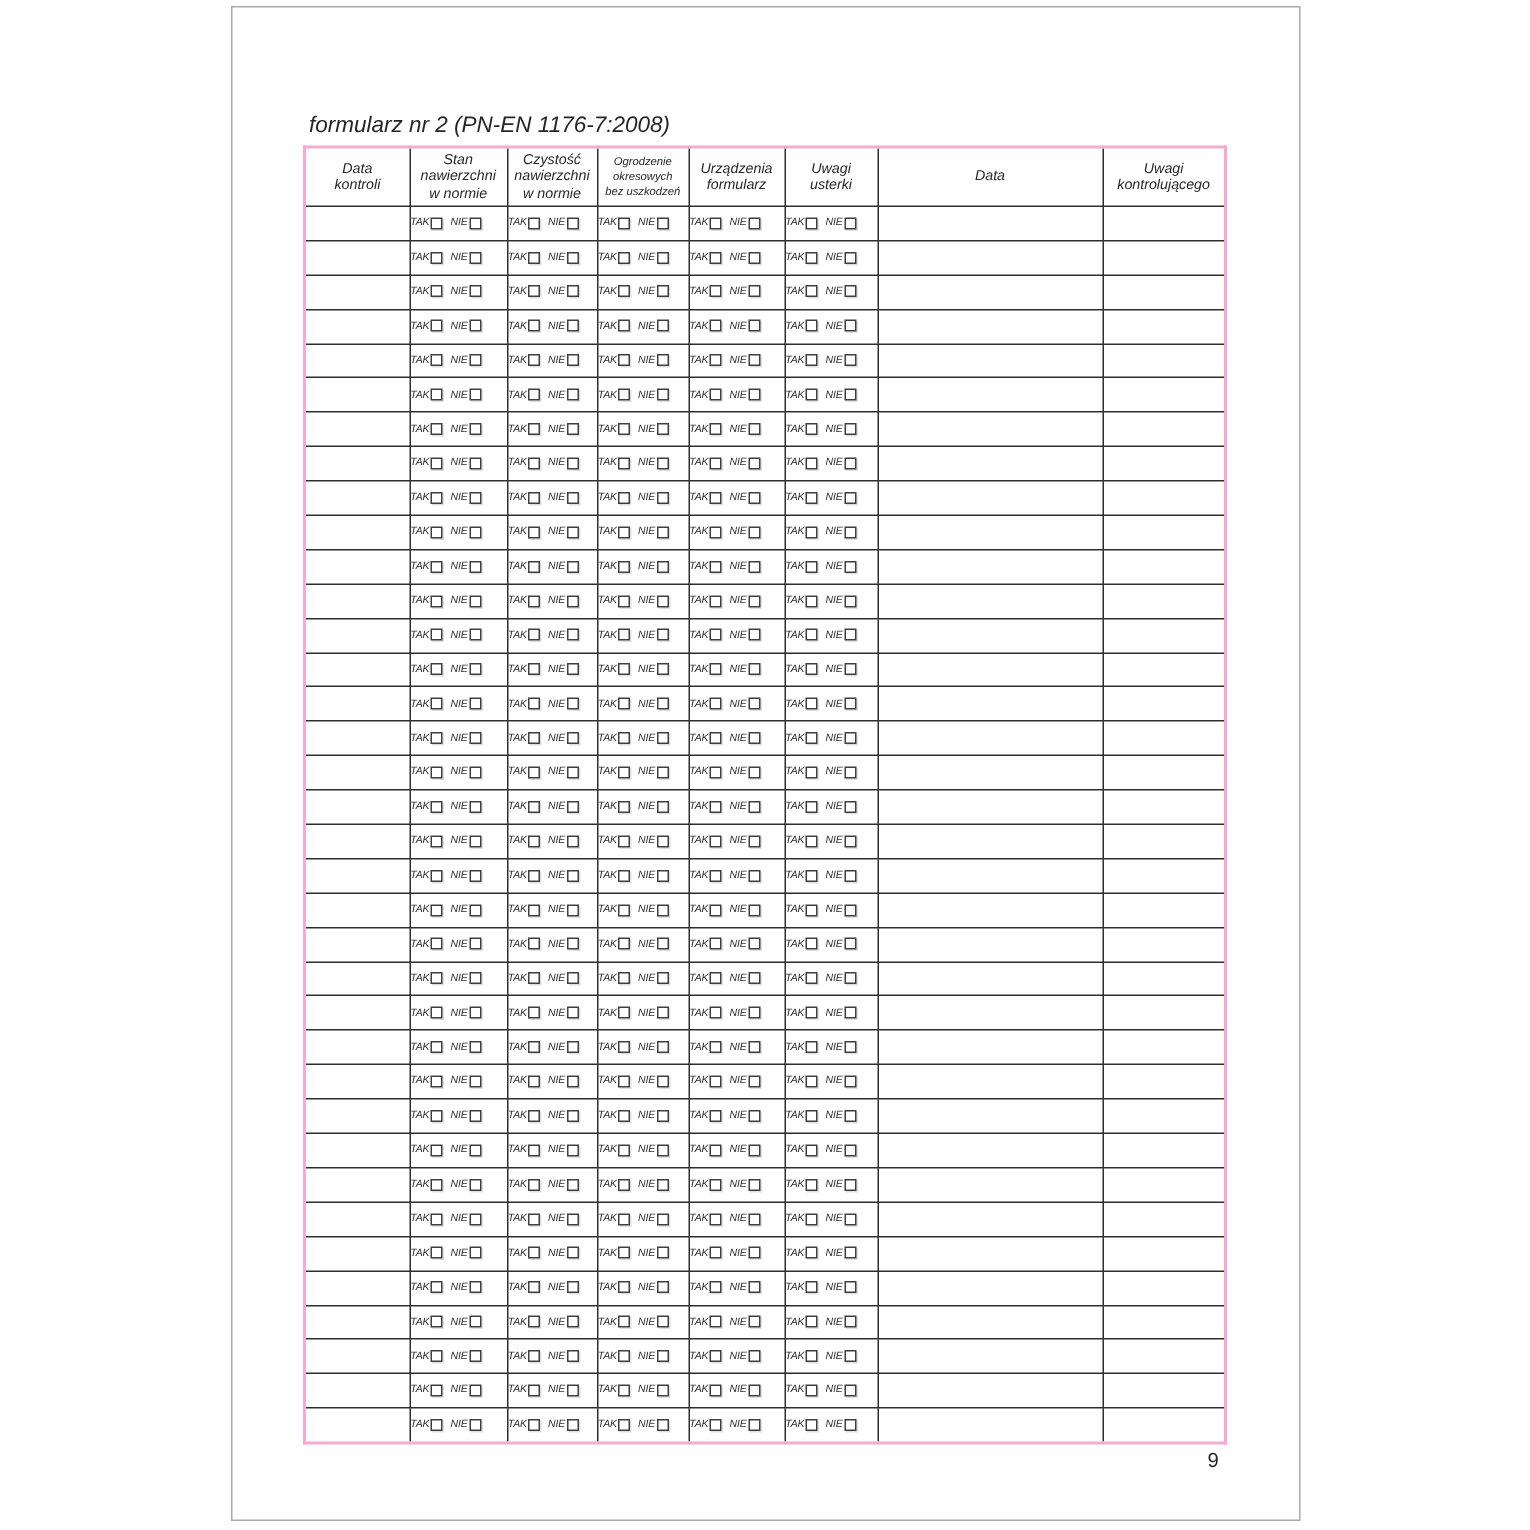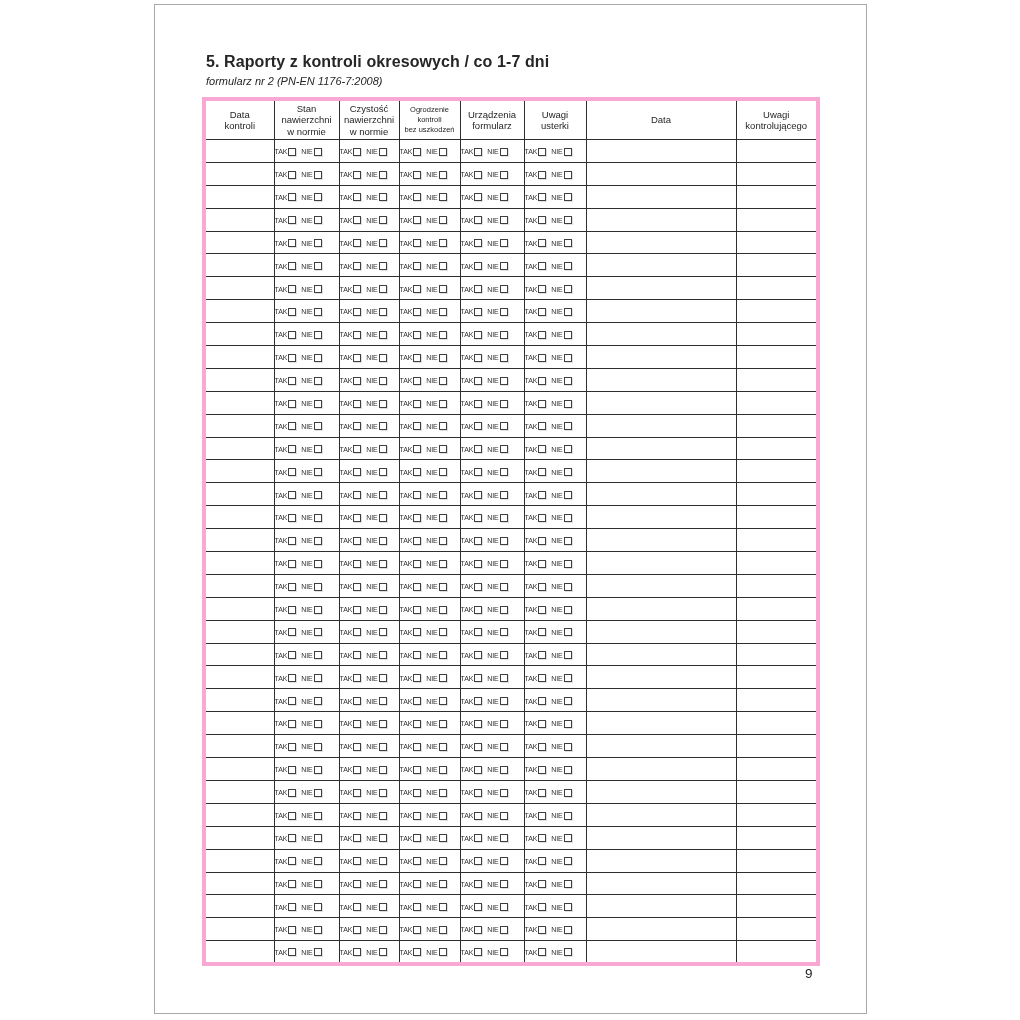--- a/index.html
+++ b/index.html
@@ -15,26 +15,27 @@
     background: #ffffff;
     border: 1px solid #a9a9a9;
   }
   .title {
     position: absolute; left: 51px; top: 48px; margin: 0;
     font-size: 16px; font-weight: bold; letter-spacing: 0.1px;
     white-space: nowrap; color: #262626;
   }
   .subtitle {
     position: absolute; left: 51px; top: 70px;
-    font-size: 11px; font-style: italic; white-space: nowrap; color: #262626;
+    font-size: 15px; font-style: italic; white-space: nowrap; color: #262626;
   }
   table.form {
     position: absolute; left: 47px; top: 92px;
     border-collapse: collapse; table-layout: fixed;
-    border: 4px solid #f9a8d4;
+    border: 2px solid #f9a8d4;
+    font-style: italic;
   }
   table.form th, table.form td {
     border: 1px solid #2e2e2e; padding: 0;
   }
   col.c-data       { width: 70px; }
   col.c-stan       { width: 65px; }
   col.c-czystosc   { width: 60px; }
   col.c-ogrodzenie { width: 61px; }
   col.c-urzadzenia { width: 64px; }
   col.c-inne       { width: 62px; }
@@ -62,21 +63,20 @@
   }
   .page-number {
     position: absolute; left: 650px; top: 961px;
     font-size: 13.5px; color: #262626;
   }
 </style>
 </head>
 <body>
 
 <div class="page">
-  <h1 class="title">5. Raporty z kontroli okresowych / co 1-7 dni</h1>
   <div class="subtitle">formularz nr 2 (PN-EN 1176-7:2008)</div>
 
   <table class="form">
     <colgroup>
       <col class="c-data">
         <col class="c-stan">
         <col class="c-czystosc">
       <col class="c-ogrodzenie">
         <col class="c-urzadzenia">
         <col class="c-inne">
@@ -87,21 +87,21 @@
       <tr>
           <th>Data
 kontroli</th>
           <th>Stan
 nawierzchni
 w normie</th>
           <th>Czystość
 nawierzchni
 w normie</th>
           <th class="small">Ogrodzenie
-kontroli
+okresowych
 bez uszkodzeń</th>
           <th>Urządzenia
 formularz</th>
           <th>Uwagi
 usterki</th>
           <th>Data</th>
           <th>Uwagi
 kontrolującego</th>
         </tr>
     </thead>

